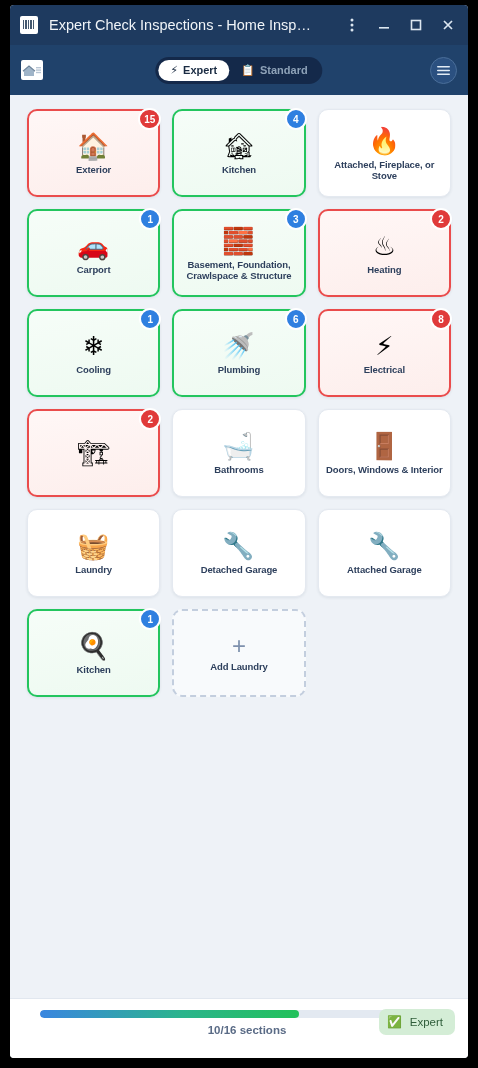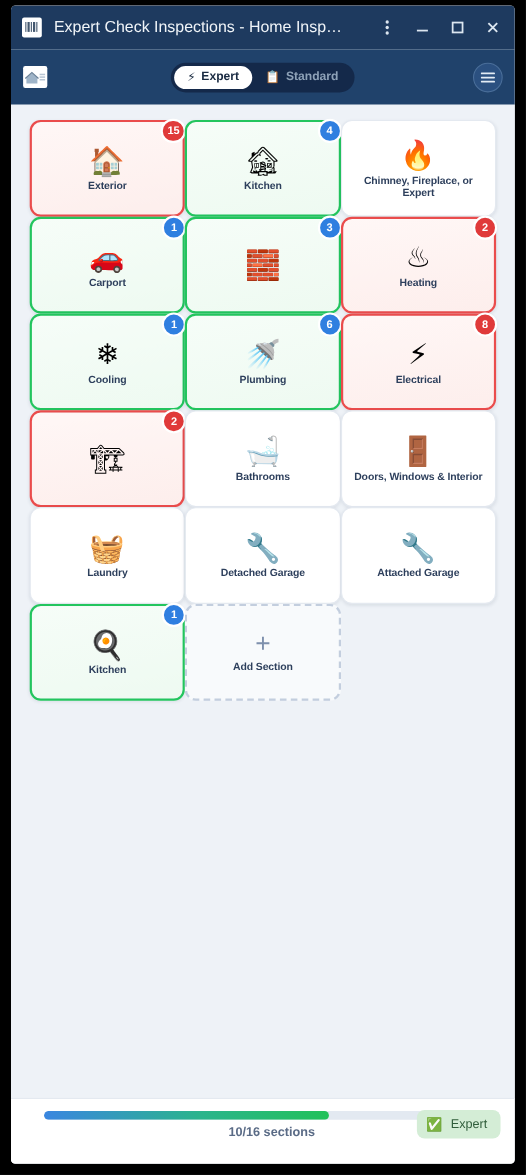--- a/index.html
+++ b/index.html
@@ -119,20 +119,21 @@
   
   #content {
     flex: 1 1 auto;
     background: #eef2f7;
     padding: 14px 17px 0 17px;
     overflow: hidden;
   }
   #grid {
     display: grid;
     grid-template-columns: repeat(3, 1fr);
+    gap: 12px;
   }
   .card {
     position: relative;
     height: 88px;
     border-radius: 10px;
     background: #ffffff;
     border: 1px solid #e4e9f0;
     box-shadow: 0 1px 3px rgba(30,50,80,0.09);
     display: flex;
     flex-direction: column;
@@ -323,30 +324,31 @@
           <div class="card-icon">🏠</div>
           <div class="card-label">Exterior</div>
         </div>
         <div class="card state-green">
           <div class="badge blue">4</div>
           <div class="card-icon">🏚</div>
           <div class="card-label">Kitchen</div>
         </div>
         <div class="card">
           <div class="card-icon">🔥</div>
-          <div class="card-label">Chimney, Fireplace, or Expert</div>
+          <div class="card-label">Attached, Fireplace, or Stove</div>
         </div>
         <div class="card state-green">
           <div class="badge blue">1</div>
           <div class="card-icon">🚗</div>
           <div class="card-label">Carport</div>
         </div>
         <div class="card state-green">
           <div class="badge blue">3</div>
           <div class="card-icon">🧱</div>
+          <div class="card-label">Basement, Foundation, Crawlspace &amp; Structure</div>
         </div>
         <div class="card state-red">
           <div class="badge red">2</div>
           <div class="card-icon">♨</div>
           <div class="card-label">Heating</div>
         </div>
         <div class="card state-green">
           <div class="badge blue">1</div>
           <div class="card-icon">❄</div>
           <div class="card-label">Cooling</div>
@@ -385,21 +387,21 @@
           <div class="card-icon">🔧</div>
           <div class="card-label">Attached Garage</div>
         </div>
         <div class="card state-green">
           <div class="badge blue">1</div>
           <div class="card-icon">🍳</div>
           <div class="card-label">Kitchen</div>
         </div>
         <div class="card add">
           <div class="plus-glyph">+</div>
-          <div class="card-label">Add Section</div>
+          <div class="card-label">Add Laundry</div>
         </div>
       </div>
   </div>
 
   <div id="footer">
     <div id="progress-track">
       <div id="progress-fill" style="width: 62.5%;"></div>
     </div>
     <div id="progress-label">10/16 sections</div>
     <div id="saved-toast">

